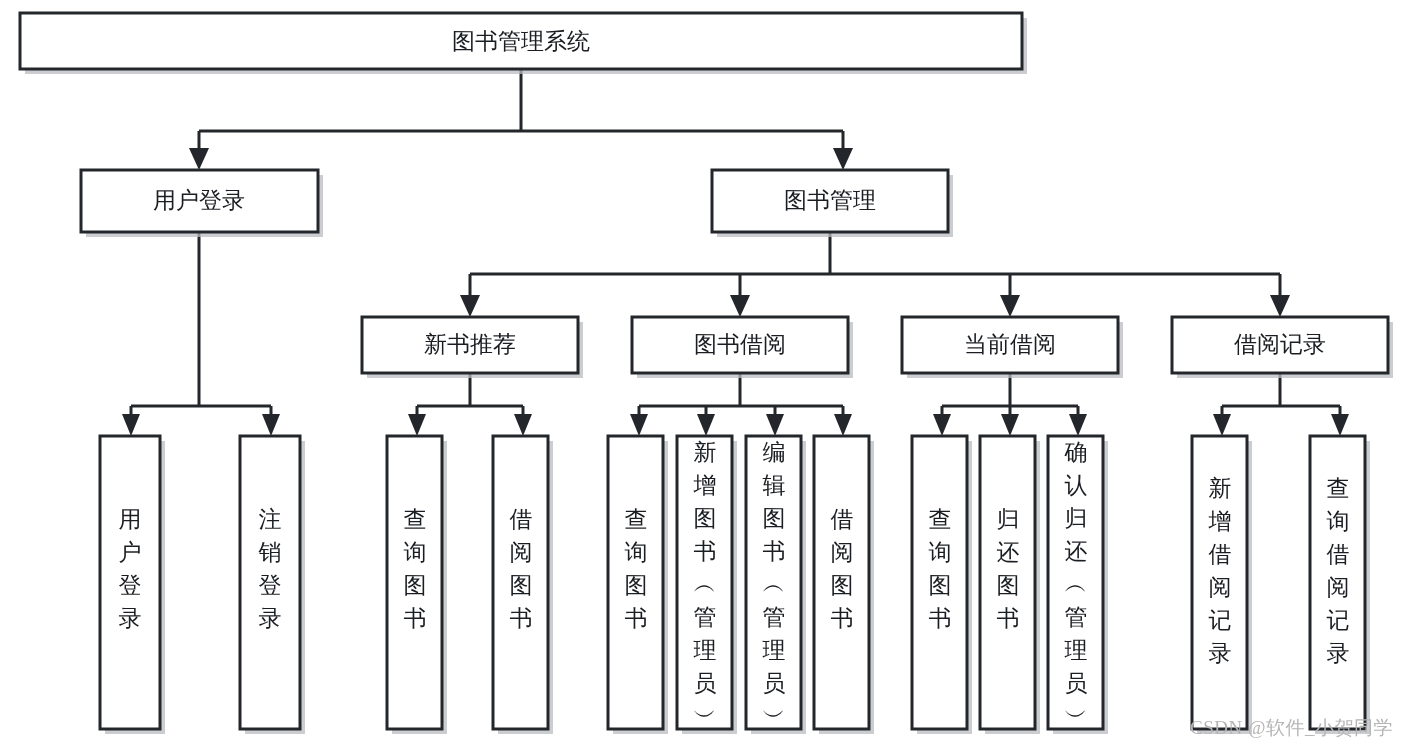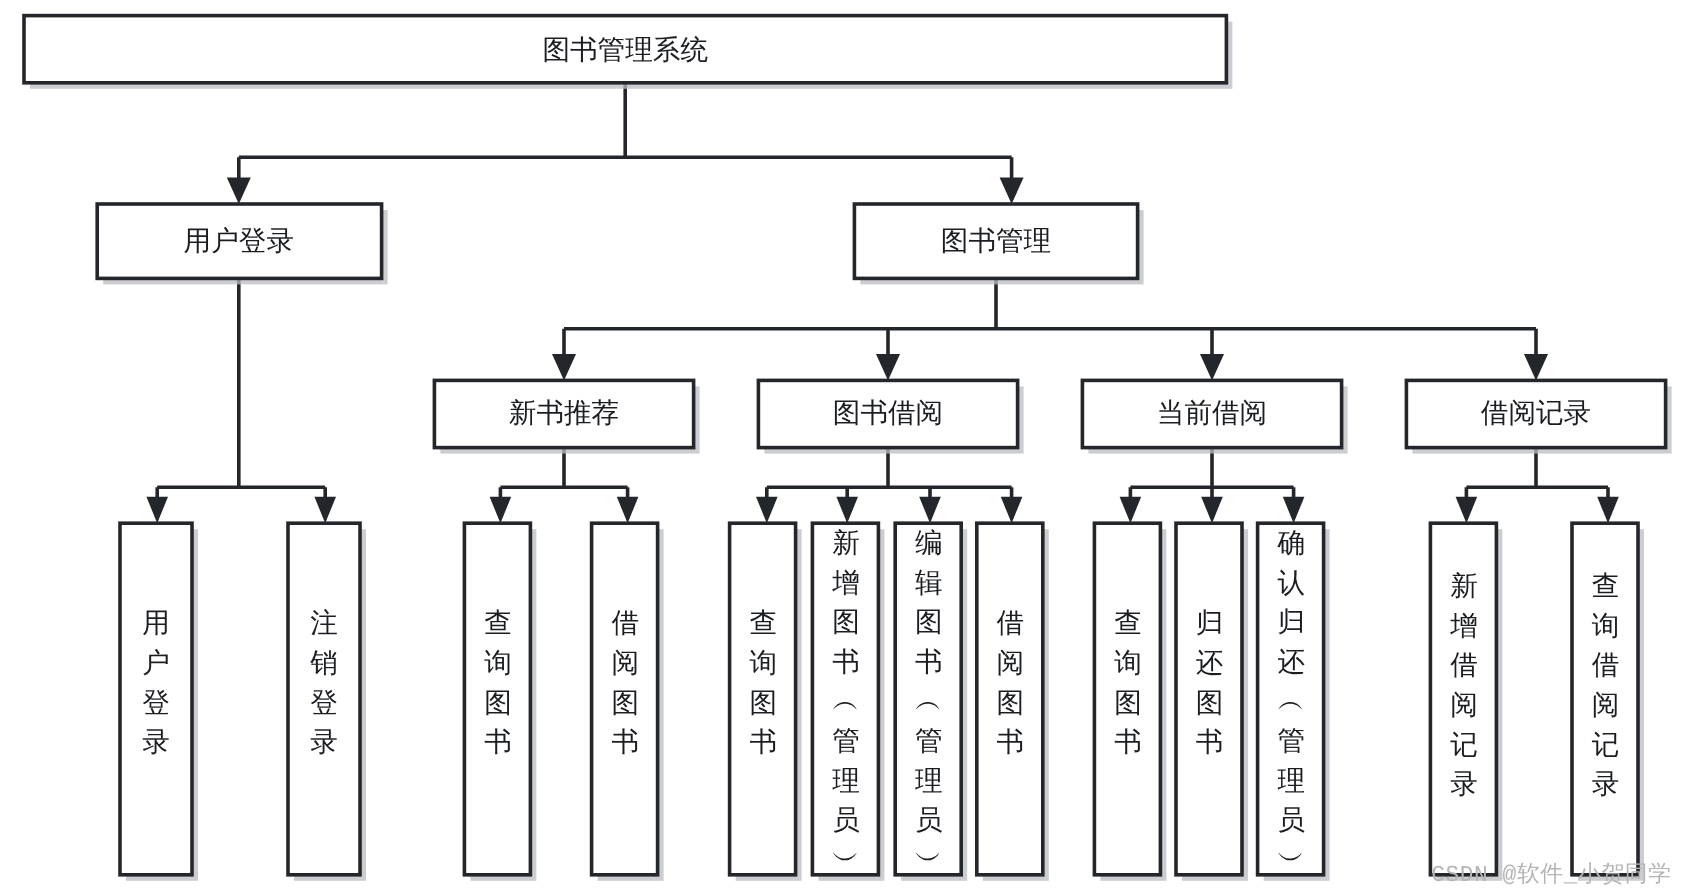--- a/index.html
+++ b/index.html
@@ -55,21 +55,21 @@
   .node-label-vert {
     fill: #1a1d21;
     font-family: "Liberation Sans", "DejaVu Sans", sans-serif;
     font-size: 23px;
     text-anchor: middle;
   }
   .watermark {
     position: absolute;
     right: 12px;
     bottom: 6px;
-    font-family: Liberation Mono, monospace;
+    font-family: Liberation Serif, serif;
     font-size: 19px;
     color: #b5b5b5;
     letter-spacing: 0.5px;
     white-space: nowrap;
     user-select: none;
   }
 </style>
 </head>
 <body>
 

